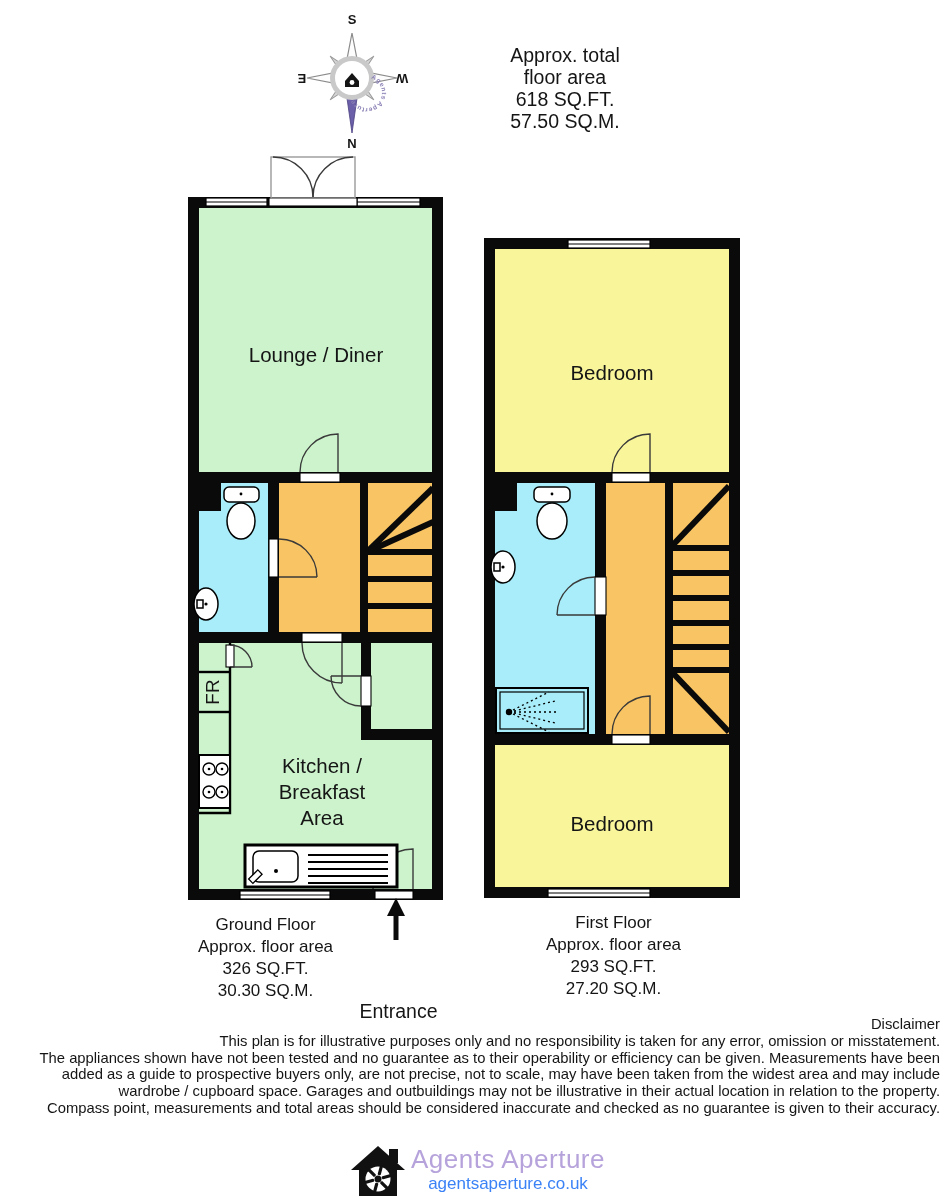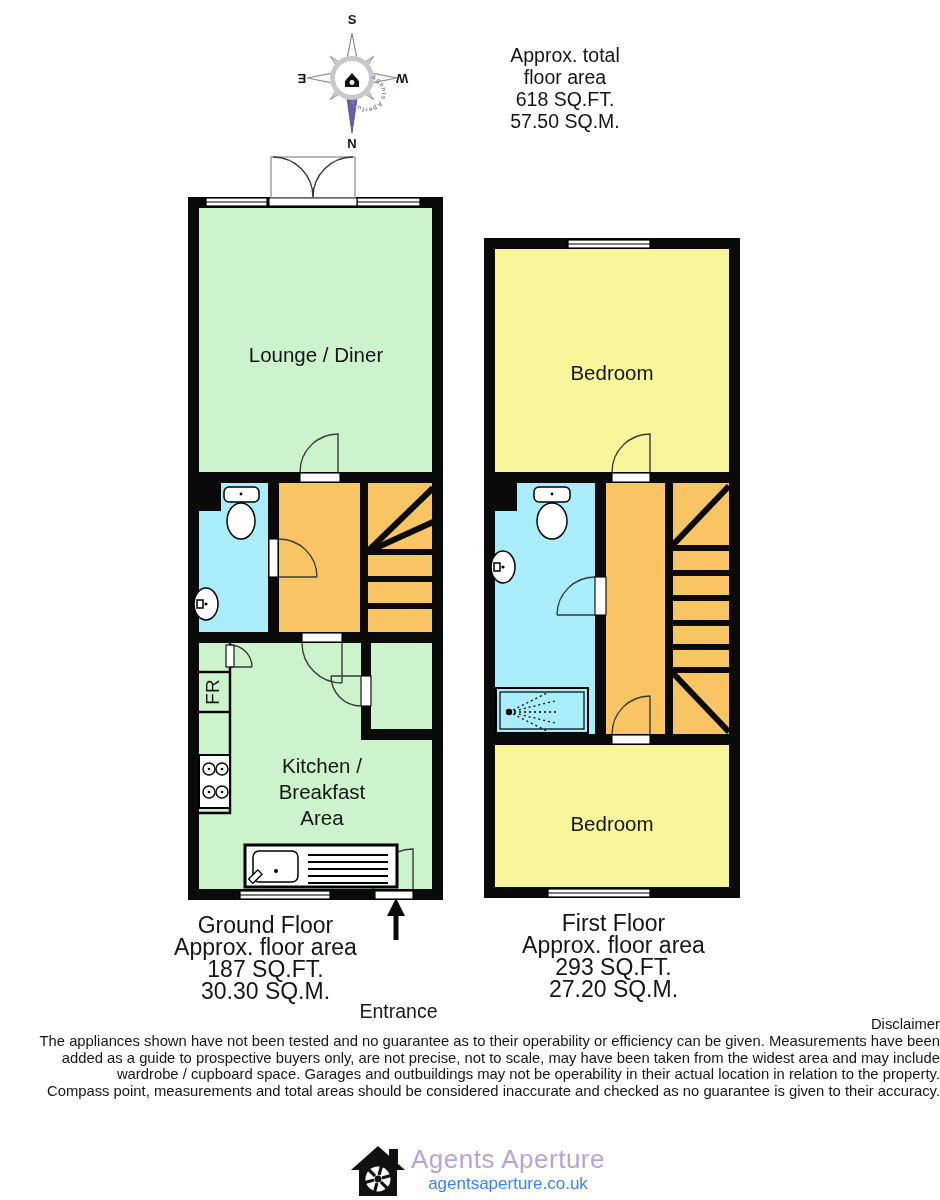--- a/index.html
+++ b/index.html
@@ -1,20 +1,20 @@
 <!DOCTYPE html>
 <html><head>
 <meta charset="utf-8">
 <style>
   html,body{margin:0;padding:0;background:#fff}
   .page{position:relative;width:940px;height:1200px;background:#fff;overflow:hidden;
         font-family:"Liberation Sans",sans-serif;color:#151515}
   .abs{position:absolute}
   .hdr{left:464px;top:44px;width:202px;text-align:center;font-size:19.5px;line-height:22px}
-  .cap{text-align:center;font-size:23px;line-height:22px}
+  .cap{text-align:center;font-size:17px;line-height:22px}
   #ground-caption{left:163px;top:914px;width:205px}
   #first-caption{left:511px;top:912px;width:205px}
   #entrance-label{left:346px;top:1000px;width:105px;font-size:19.5px;text-align:center}
   .disc{left:0;top:1016px;width:940px;text-align:right;font-size:14.8px;line-height:16.8px}
   .disc div{white-space:nowrap}
   .footer{left:350px;top:1144px;display:flex;align-items:flex-start;gap:5px}
   .brand{font-size:26px;color:#b6a3db;line-height:30px;letter-spacing:.5px;white-space:nowrap}
   .url{font-size:17px;color:#3b82f6;text-align:center;line-height:19px}
   svg text{font-family:"Liberation Sans",sans-serif;fill:#151515}
   .room-label{font-size:20.5px}
@@ -242,38 +242,39 @@
   <div class="abs hdr">
     <div>Approx. total</div>
     <div>floor area</div>
     <div>618 SQ.FT.</div>
     <div>57.50 SQ.M.</div>
   </div>
 
   <div class="abs cap" id="ground-caption">
     <div>Ground Floor</div>
     <div>Approx. floor area</div>
-    <div>187 SQ.FT.</div>
+    <div>326 SQ.FT.</div>
     <div>30.30 SQ.M.</div>
   </div>
 
   <div class="abs" id="entrance-label">Entrance</div>
 
   <div class="abs cap" id="first-caption">
     <div>First Floor</div>
     <div>Approx. floor area</div>
     <div>293 SQ.FT.</div>
     <div>27.20 SQ.M.</div>
   </div>
 
   <div class="abs disc">
     <div>Disclaimer</div>
+    <div>This plan is for illustrative purposes only and no responsibility is taken for any error, omission or misstatement.</div>
     <div>The appliances shown have not been tested and no guarantee as to their operability or efficiency can be given. Measurements have been</div>
     <div>added as a guide to prospective buyers only, are not precise, not to scale, may have been taken from the widest area and may include</div>
-    <div>wardrobe / cupboard space. Garages and outbuildings may not be operability in their actual location in relation to the property.</div>
+    <div>wardrobe / cupboard space. Garages and outbuildings may not be illustrative in their actual location in relation to the property.</div>
     <div>Compass point, measurements and total areas should be considered inaccurate and checked as no guarantee is given to their accuracy.</div>
   </div>
 
   <div class="abs footer">
     <svg width="56" height="54" viewBox="0 0 56 54">
       <rect x="39" y="5" width="9" height="14" fill="#111"></rect>
       <path d="M 28 2 L 55 26 L 47 26 L 47 52 L 9 52 L 9 26 L 1 26 Z" fill="#111"></path>
       <circle cx="28" cy="35" r="12.5" fill="#fff"></circle>
       <g fill="#111">
         <rect x="26.4" y="21.5" width="3.2" height="9.5" rx="1" transform="rotate(15 28 35)"></rect>

